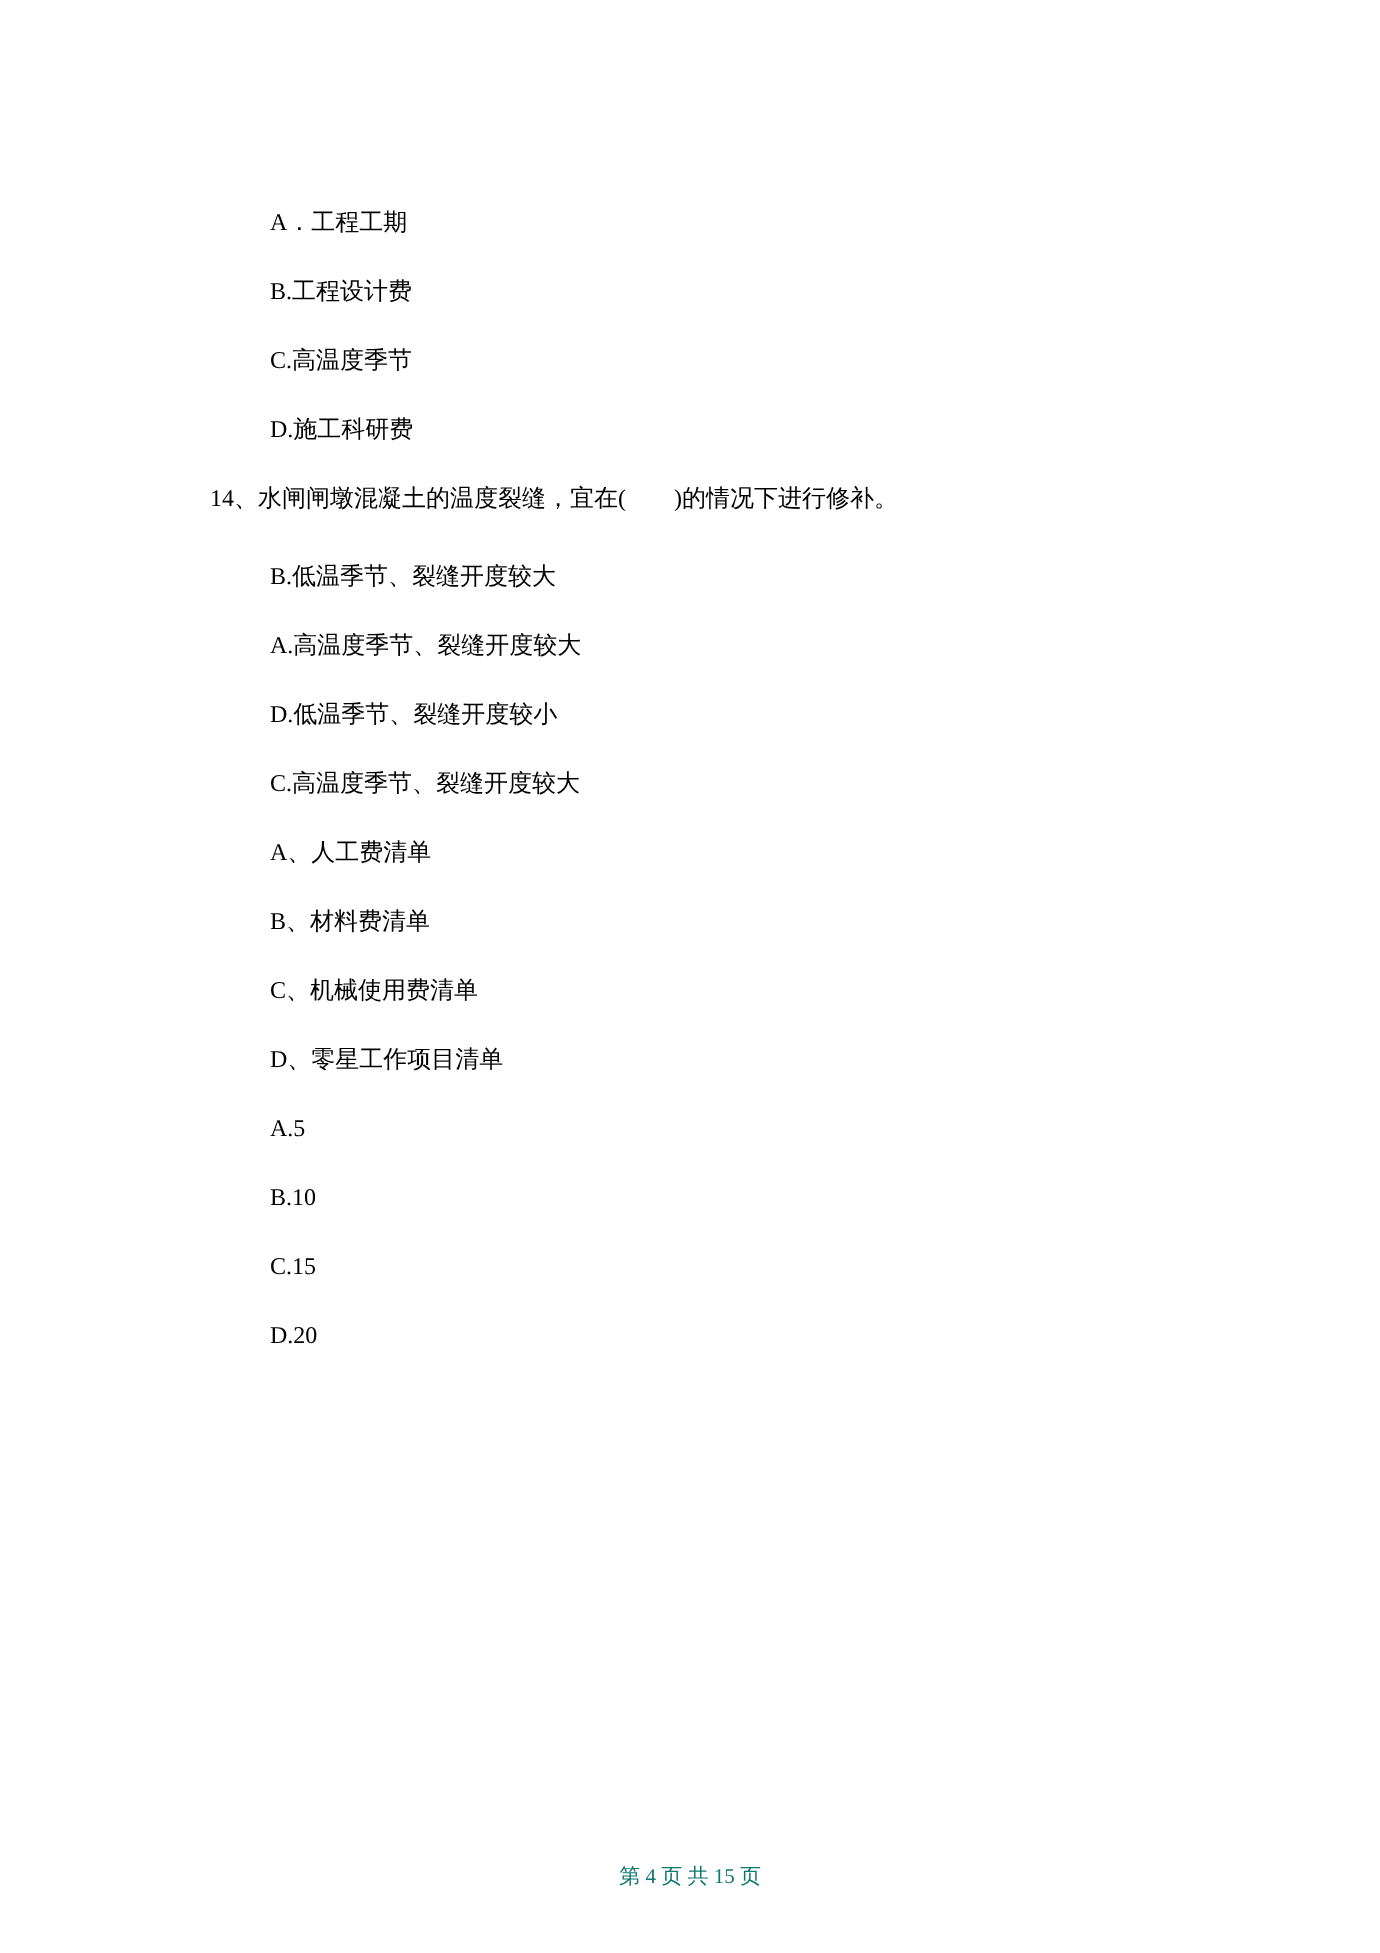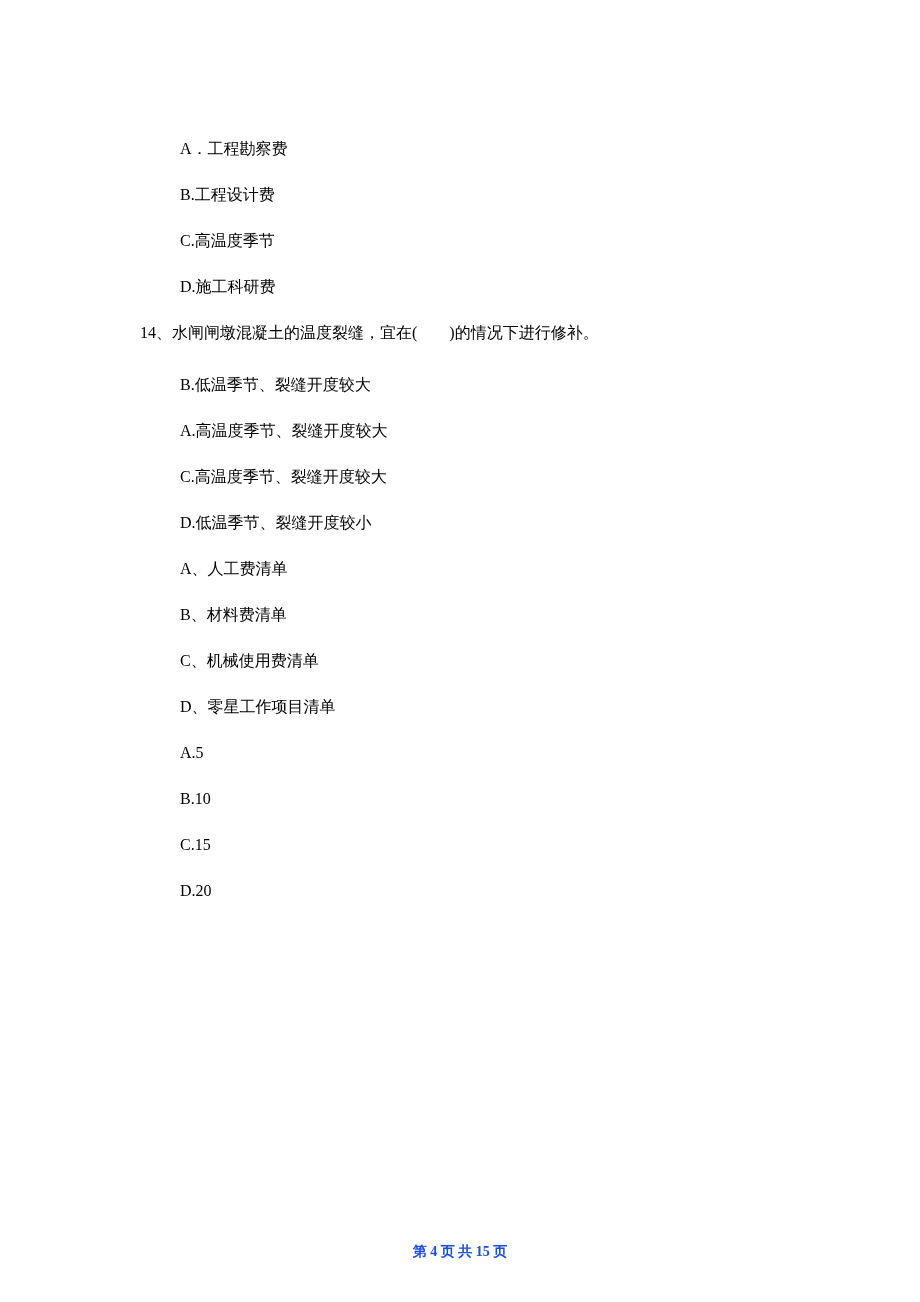--- a/index.html
+++ b/index.html
@@ -31,42 +31,41 @@
     margin-bottom: 28px;
     text-align: justify;
   }
   .footer {
     position: absolute;
     bottom: 40px;
     left: 0;
     width: 100%;
     text-align: center;
     font-size: 14px;
-    color: #1d4ed8;
-    font-weight: bold;
+    color: #0f766e;
   }
 </style>
 </head>
 <body>
 
 <div class="page">
 
   <div class="option-group">
-    <div class="option">A．工程勘察费</div>
+    <div class="option">A．工程工期</div>
     <div class="option">B.工程设计费</div>
     <div class="option">C.高温度季节</div>
     <div class="option">D.施工科研费</div>
   </div>
 
   <div class="stem">14、水闸闸墩混凝土的温度裂缝，宜在(　　)的情况下进行修补。</div>
   <div class="option-group">
     <div class="option">B.低温季节、裂缝开度较大</div>
     <div class="option">A.高温度季节、裂缝开度较大</div>
+    <div class="option">D.低温季节、裂缝开度较小</div>
     <div class="option">C.高温度季节、裂缝开度较大</div>
-    <div class="option">D.低温季节、裂缝开度较小</div>
   </div>
 
 
   <div class="option-group">
     <div class="option">A、人工费清单</div>
     <div class="option">B、材料费清单</div>
     <div class="option">C、机械使用费清单</div>
     <div class="option">D、零星工作项目清单</div>
   </div>
 

